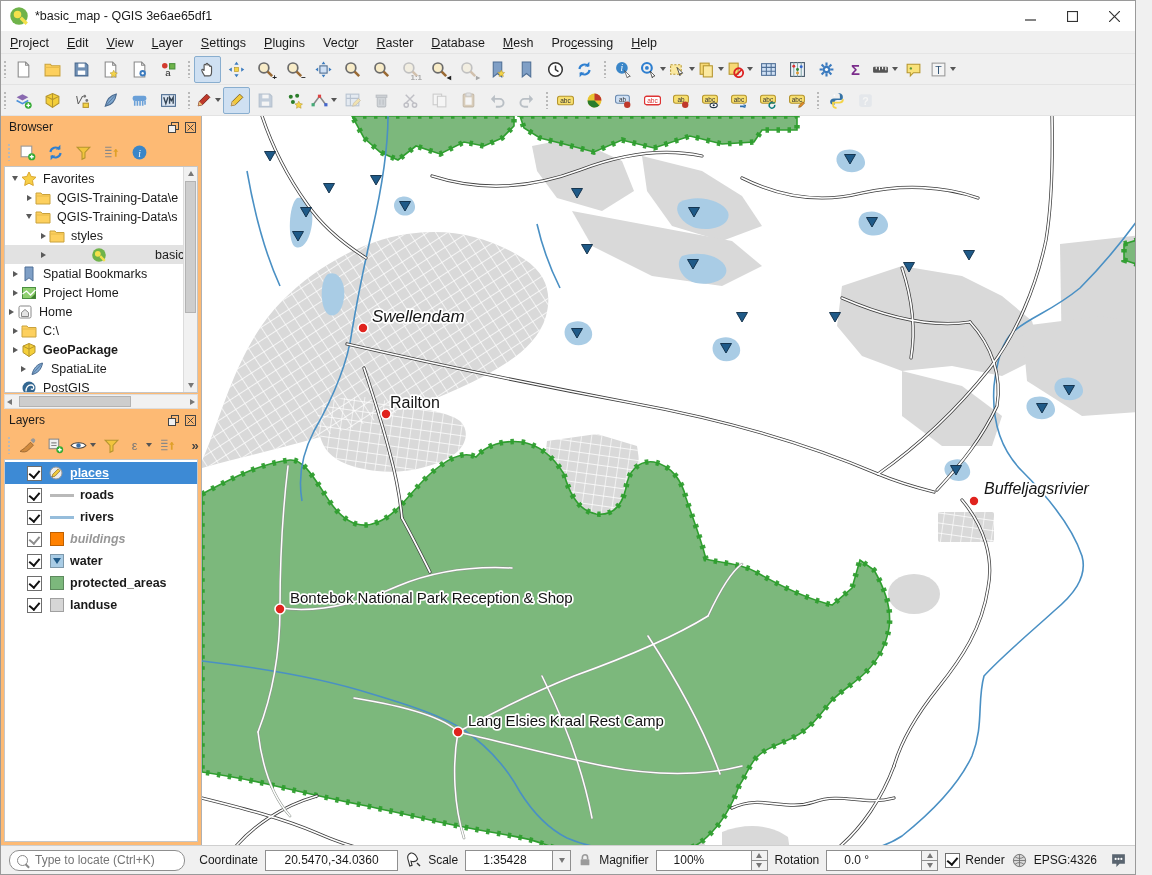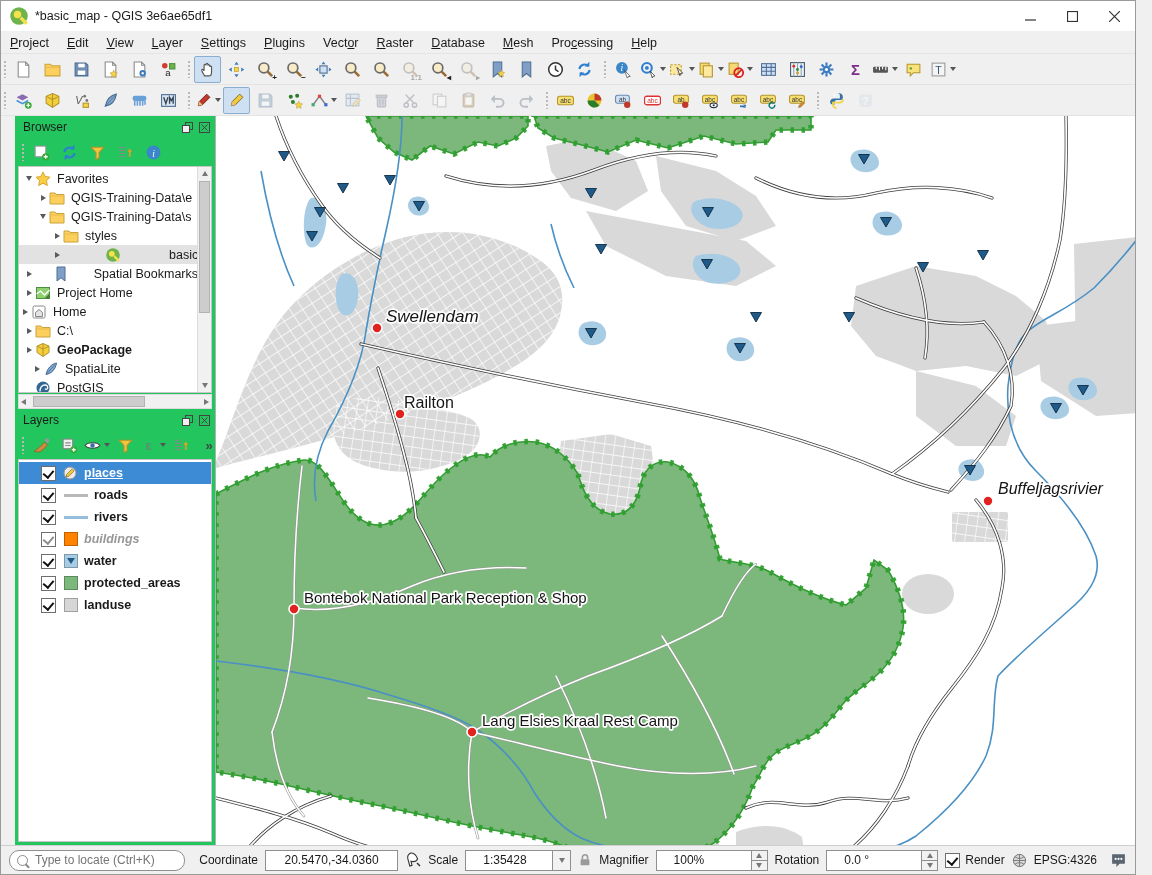--- a/index.html
+++ b/index.html
@@ -24,21 +24,21 @@
     background:radial-gradient(#b9b9b9 34%,transparent 36%) 0 0/4px 4px;}
   .tbtn{width:25px;height:25px;display:flex;align-items:center;justify-content:center;border:1px solid transparent;border-radius:2px;position:relative;margin:0 1px;}
   .tbtn.active{background:#cfe0f2;border-color:#89aecf;}
   .tbtn.disabled{opacity:.35;}
   .ticon svg{width:17px;height:17px;display:block;}
   .tsub{position:absolute;bottom:0;right:1px;font-size:8px;font-weight:bold;color:#222;line-height:8px;}
   .tglyph{font-size:13px;color:#444;font-weight:bold;}
   .dd{width:0;height:0;border-left:3.5px solid transparent;border-right:3.5px solid transparent;border-top:4px solid #555;margin-left:3px;}
   
   .main{flex:1 1 735px;display:flex;min-height:0;}
-  .left{width:200px;flex:0 0 200px;display:flex;flex-direction:column;background:#22c55e;margin-left:14px;}
+  .left{width:200px;flex:0 0 200px;display:flex;flex-direction:column;background:#fdba74;}
   .ptitle{height:22px;display:flex;align-items:center;padding:0 4px 0 8px;font-size:12px;flex:0 0 22px;}
   .pbtns{margin-left:auto;display:flex;gap:3px;}
   .pbtn{width:14px;height:14px;display:flex;align-items:center;justify-content:center;}
   .pbtn svg{display:block;}
   .ptool{height:28px;display:flex;align-items:center;padding:0 4px;flex:0 0 28px;}
   .ptool .tbtn{width:24px;height:24px;}
   .tree{flex:1;background:#fff;border:1px solid #c6c6c6;margin:0 3px;overflow:hidden;position:relative;font-size:12.5px;}
   .treeinner{position:absolute;left:0;top:2px;right:13px;overflow:hidden;}
   .trow{height:19px;display:flex;align-items:center;white-space:nowrap;overflow:hidden;}
   .trow.selected{background:#e2e2e2;}
@@ -876,21 +876,21 @@
               </span>
               <span class="ticn">
                 <svg viewBox="0 0 16 16">
                   <circle cx="8" cy="8" r="6.8" fill="#6fb34a"></circle>
                   <circle cx="6.8" cy="6.8" r="2.9" fill="#f4e14c"></circle>
                   <path d="M9.2 9.2l4.6 4.6" stroke="#f4e14c" stroke-width="2.4"></path>
                 </svg>
               </span>
               <span>basic_map</span>
             </div>
-            <div class="trow" style="padding-left: 4px; justify-content: space-between;">
+            <div class="trow" style="padding-left: 4px;">
               <span class="arrbox">
                 <span class="arr-closed"></span>
               </span>
               <span class="ticn">
                 <svg viewBox="0 0 16 16">
                   <path d="M4 1h8v14l-4-3.2L4 15z" fill="#7f9fc6" stroke="#4f6f96"></path>
                 </svg>
               </span>
               <span>Spatial Bookmarks</span>
             </div>

